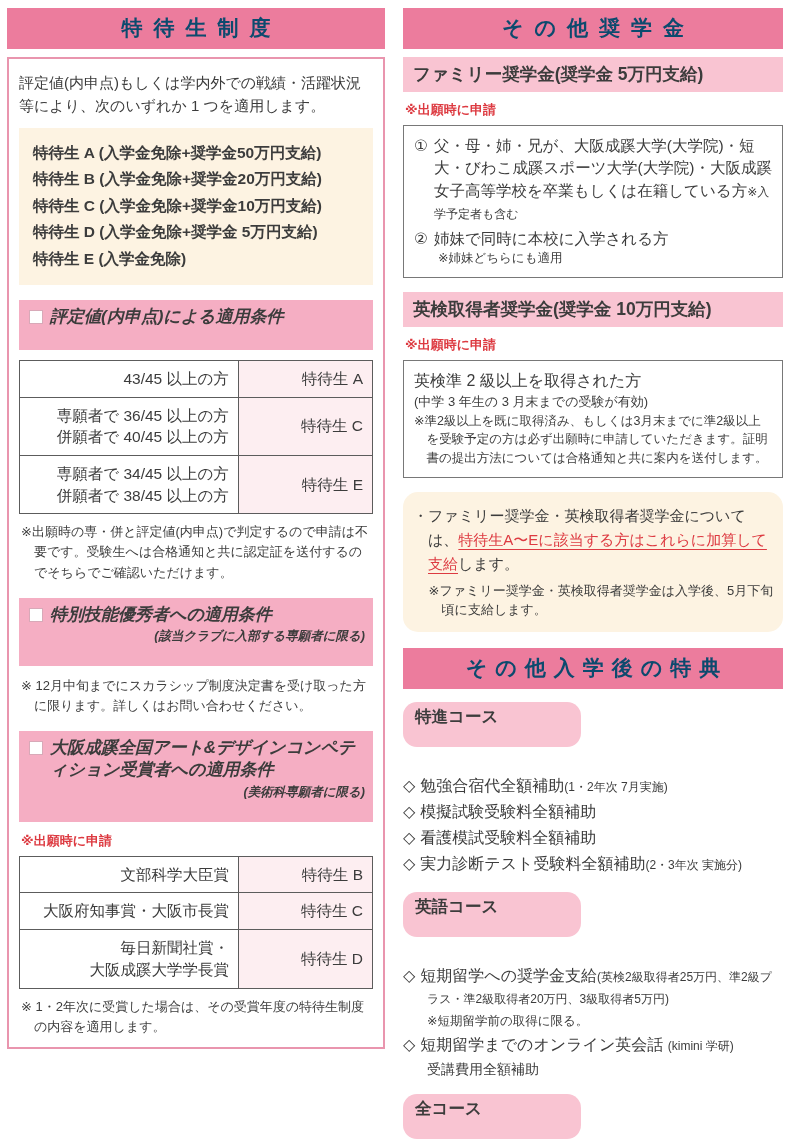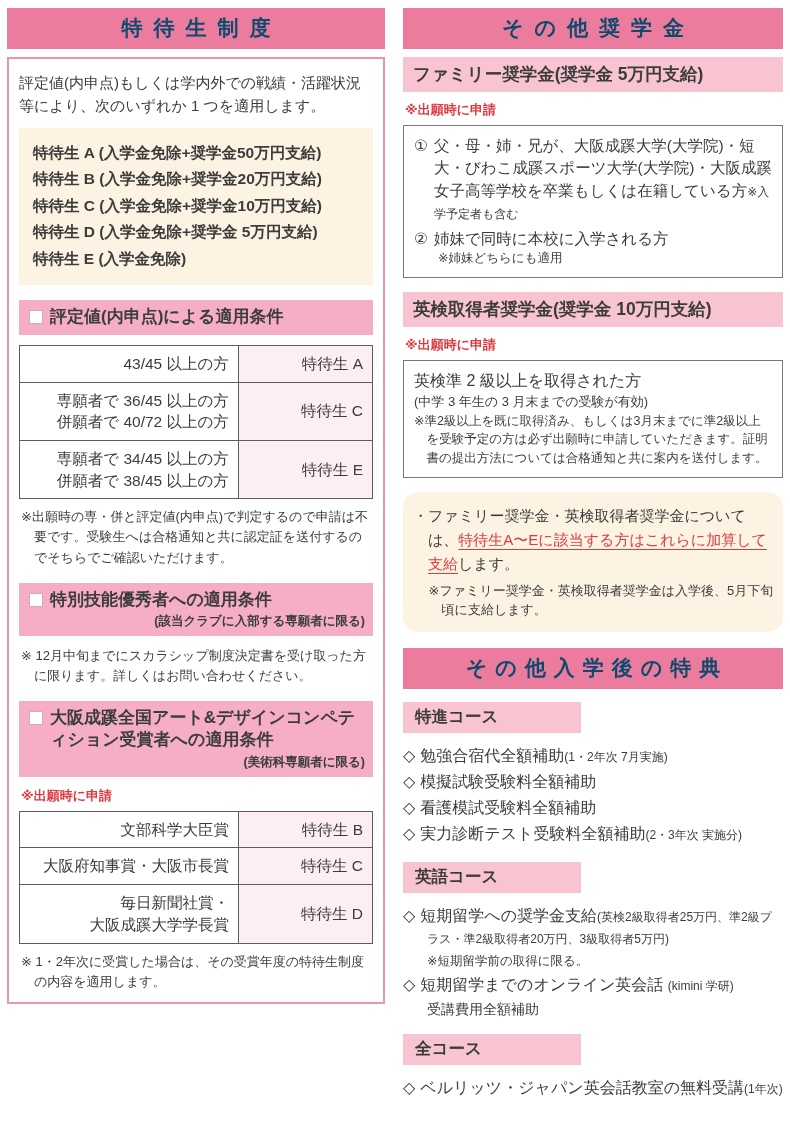--- a/index.html
+++ b/index.html
@@ -43,24 +43,25 @@
     font-weight: bold;
     font-size: 15.5px;
     line-height: 1.72;
     white-space: nowrap;
   }
 
   .sub {
     background: var(--subheader_bg);
     font-weight: bold;
     font-size: 17px;
-    padding: 6px 8px 7px;
+    padding: 6px 8px 22px;
     margin: 15px 0 10px;
     display: flex;
     line-height: 1.3;
+    font-style: italic;
   }
   .checkbox {
     display: inline-block;
     flex: 0 0 auto;
     width: 14px; height: 14px;
     background: #fff;
     border: 1px solid #d8a9b8;
     margin: 4px 7px 0 2px;
   }
   .sub-right {
@@ -127,22 +128,23 @@
   .add-line { font-size: 15px; line-height: 1.6; padding-left: 1em; text-indent: -1em; }
   .add-note { font-size: 13px; line-height: 1.45; margin-top: 6px; padding-left: 2.2em; text-indent: -1em; }
 
   .benefits-header { margin-top: 16px; letter-spacing: 8px; text-indent: 8px; }
   .clabel {
     background: var(--label_bg);
     display: inline-block;
     min-width: 178px;
     font-weight: bold;
     font-size: 16.5px;
-    padding: 4px 12px 5px;
-    margin: 13px 0 8px;
+    padding: 4px 12px 19px;
+    margin: 13px 0 24px;
+    border-radius: 14px;
   }
   .ditem {
     font-size: 16px;
     line-height: 1.38;
     padding-left: 24px;
     text-indent: -24px;
     margin: 4px 0;
   }
   .dia { margin-right: 5px; }
   .dsmall { font-size: 12px; }
@@ -175,21 +177,21 @@
       </div>
 
       <table>
         <tbody>
           <tr>
             <td>43/45 以上の方</td>
             <td class="grade">特待生 A</td>
           </tr>
           <tr>
             <td>専願者で 36/45 以上の方
-併願者で 40/72 以上の方</td>
+併願者で 40/45 以上の方</td>
             <td class="grade">特待生 C</td>
           </tr>
           <tr>
             <td>専願者で 34/45 以上の方
 併願者で 38/45 以上の方</td>
             <td class="grade">特待生 E</td>
           </tr>
         </tbody>
       </table>
 

